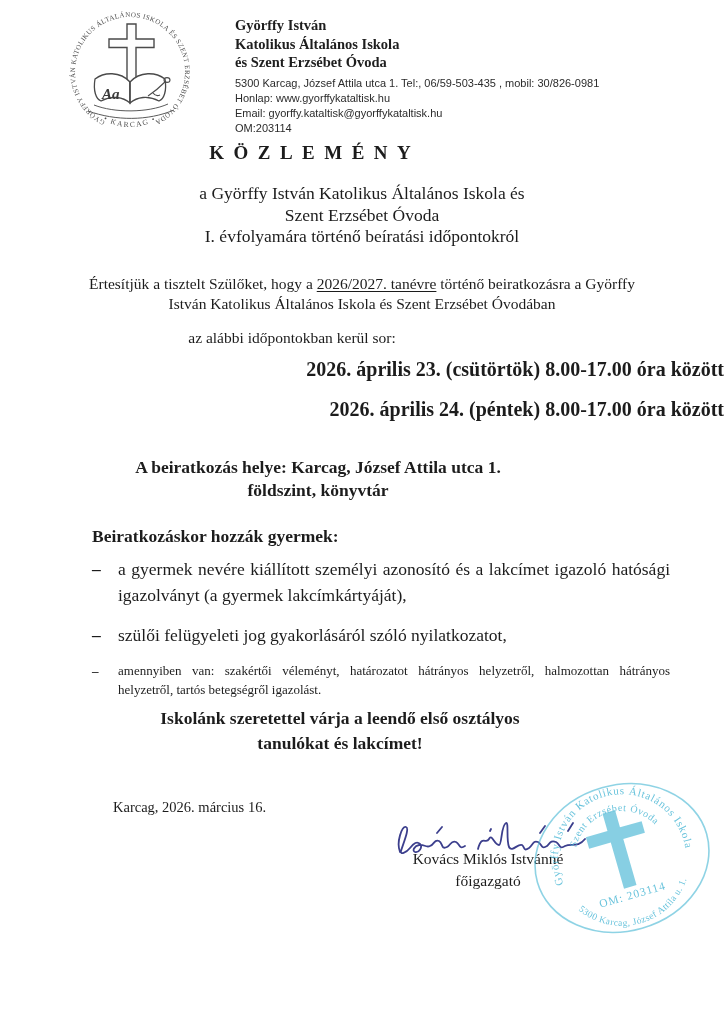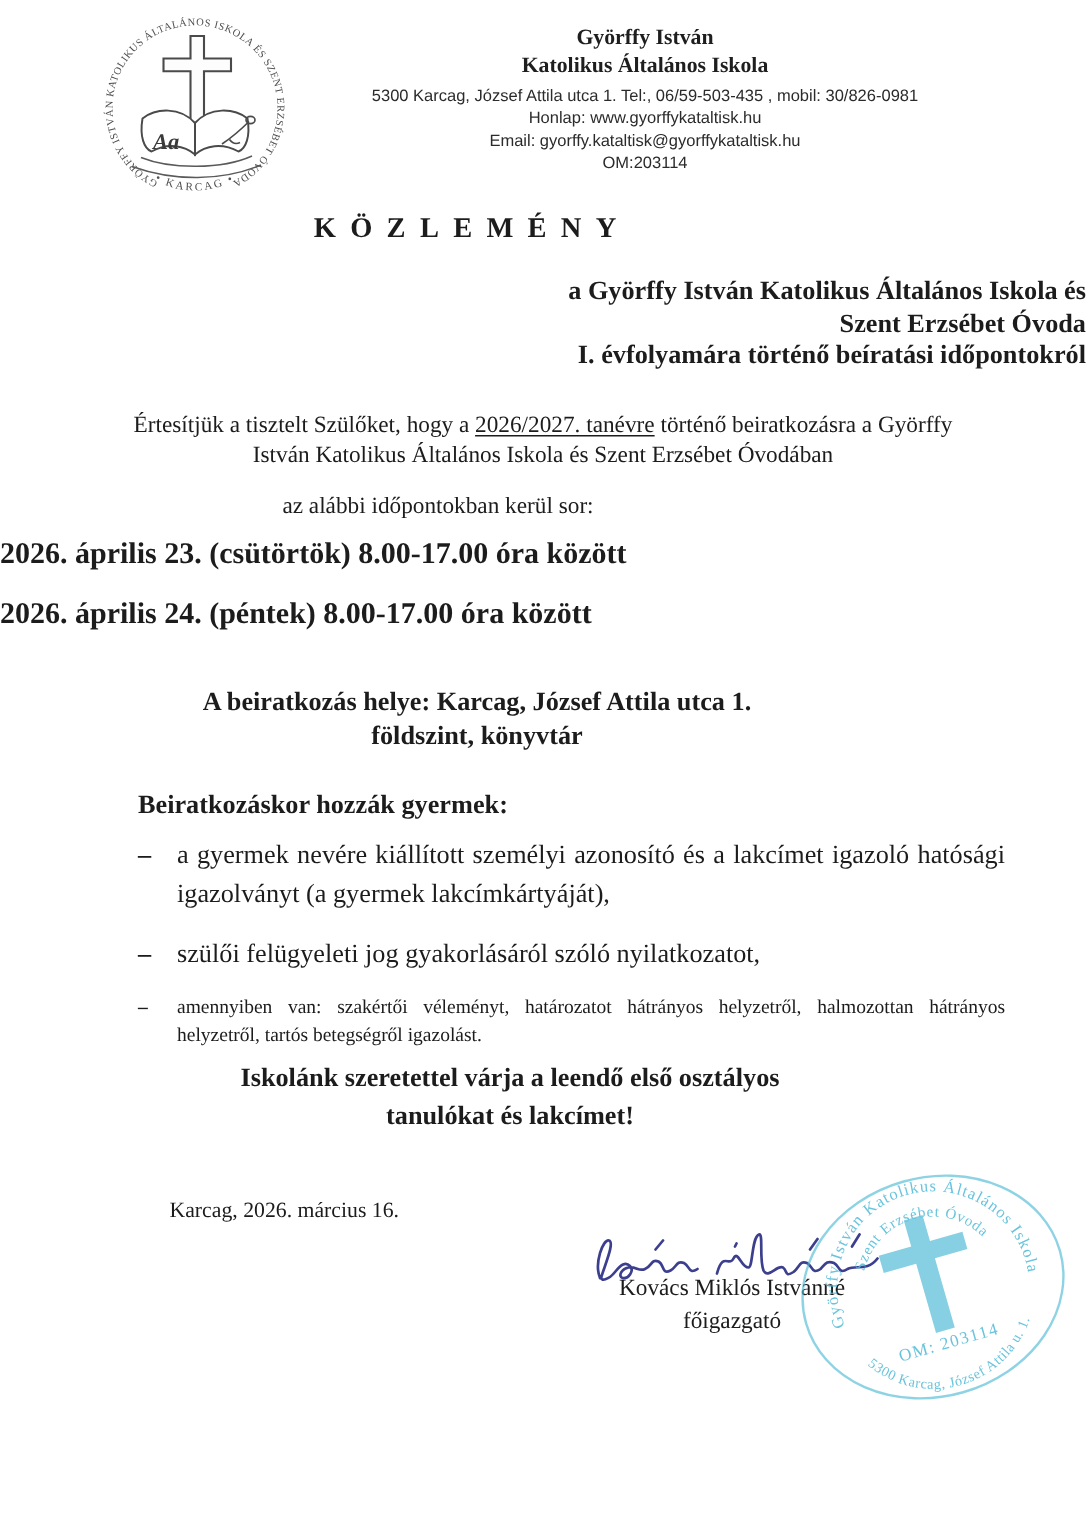--- a/index.html
+++ b/index.html
@@ -8,30 +8,30 @@
     width:724px;height:1024px;
     margin:0 auto;
     background:#ffffff;
     font-family:"Liberation Serif",serif;
     color:#1c1c1c;
     overflow:hidden;
   }
   .abs{position:absolute;}
   
   .logo-svg{left:50px;top:8px;width:160px;height:126px;}
-  .header-text{left:235px;top:16px;width:390px;text-align:center;}
+  .header-text{left:235px;top:16px;width:390px;}
   .hb{font-weight:bold;font-size:14.5px;line-height:18.5px;color:#1e1e1e;}
   .contact{margin-top:4px;font-family:"Liberation Sans",sans-serif;font-size:11px;line-height:15px;color:#2b2b2b;}
   
   .title{left:0;top:142px;width:620px;text-align:center;font-size:19px;font-weight:bold;letter-spacing:.5em;text-indent:.5em;}
-  .subtitle{left:0;top:183px;width:724px;text-align:right;font-weight:bold;font-size:17.5px;line-height:21.5px;}
+  .subtitle{left:0;top:183px;width:724px;text-align:center;font-weight:normal;font-size:17.5px;line-height:21.5px;}
   .intro{left:77px;top:274px;width:570px;text-align:center;font-size:15.5px;line-height:19.5px;}
   .intro .u{text-decoration:underline;text-underline-offset:2px;}
   .schedule-intro{left:0;top:329px;width:584px;text-align:center;font-size:15.5px;}
-  .date-line{left:0;width:724px;text-align:left;font-size:20px;font-weight:bold;}
+  .date-line{left:0;width:724px;text-align:right;font-size:20px;font-weight:bold;}
   .date-1{top:358px;}
   .date-2{top:398px;}
   .location{left:0;top:456px;width:636px;text-align:center;font-weight:bold;font-size:17.5px;line-height:23px;}
   .bring-heading{left:92px;top:526px;font-weight:bold;font-size:17.5px;}
   .bullets{left:92px;top:556px;width:578px;}
   .bullet{display:flex;align-items:flex-start;margin-bottom:14px;}
   .bullet .marker{width:26px;flex:0 0 26px;font-weight:bold;font-size:17.5px;line-height:26px;}
   .bullet .btext{flex:1;font-weight:normal;font-size:17.5px;line-height:26px;text-align:justify;hyphens:manual;}
   .bullet.small .marker{font-size:13px;line-height:18.5px;}
   .bullet.small .btext{font-size:13px;line-height:18.5px;}
@@ -72,20 +72,21 @@
     <text x="52" y="91" font-size="15" font-style="italic" font-weight="bold" fill="#3a3a3a">Aa</text>
     <g fill="none" stroke="#5a5a5a" stroke-width="1">
       <path d="M44,97 C64,105 98,105 118,96"></path>
       <path d="M38,103 C66,113 98,113 124,102"></path>
     </g>
   </svg>
 
   <div class="abs header-text">
     <div class="hb">Györffy István</div>
     <div class="hb">Katolikus Általános Iskola</div>
+    <div class="hb">és Szent Erzsébet Óvoda</div>
     <div class="contact">
       <div>5300 Karcag, József Attila utca 1. Tel:, 06/59-503-435 , mobil: 30/826-0981</div>
       <div>Honlap: www.gyorffykataltisk.hu</div>
       <div>Email: gyorffy.kataltisk@gyorffykataltisk.hu</div>
       <div>OM:203114</div>
     </div>
   </div>
 
   <div class="abs title">KÖZLEMÉNY</div>
 

